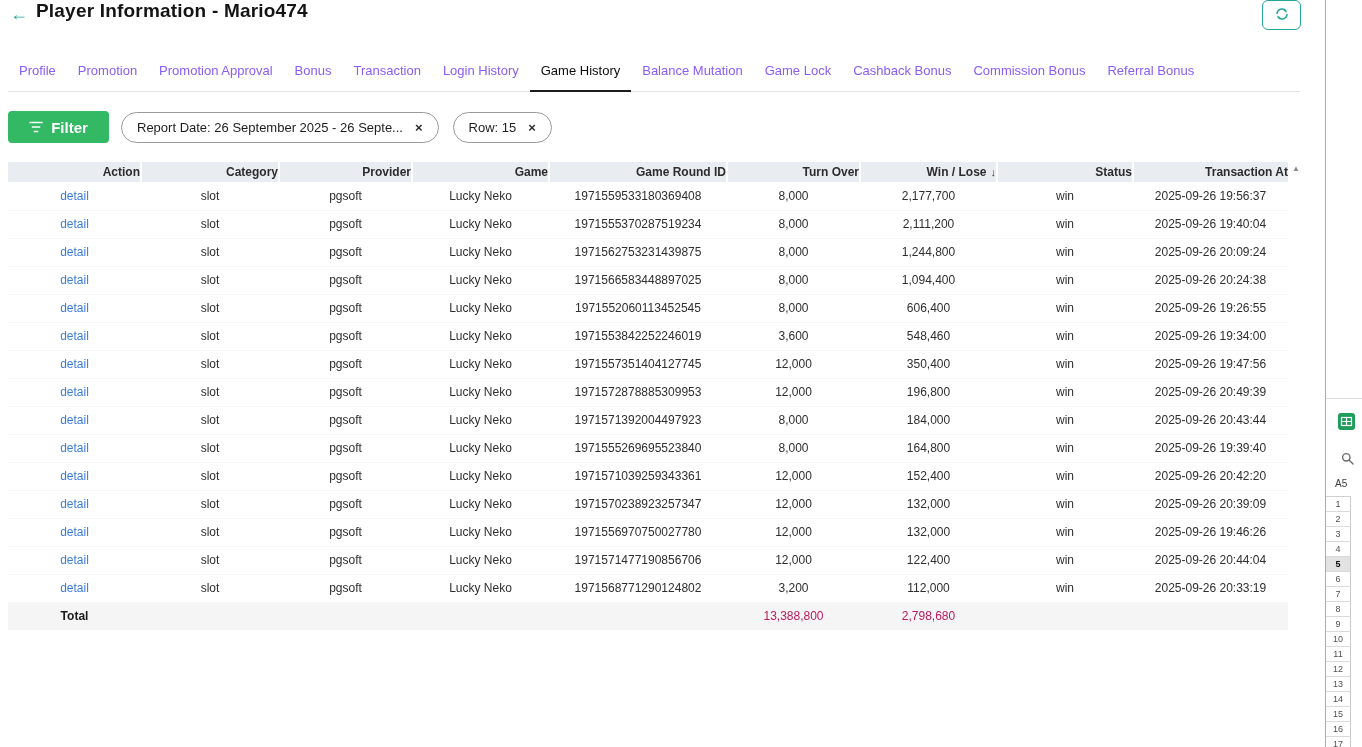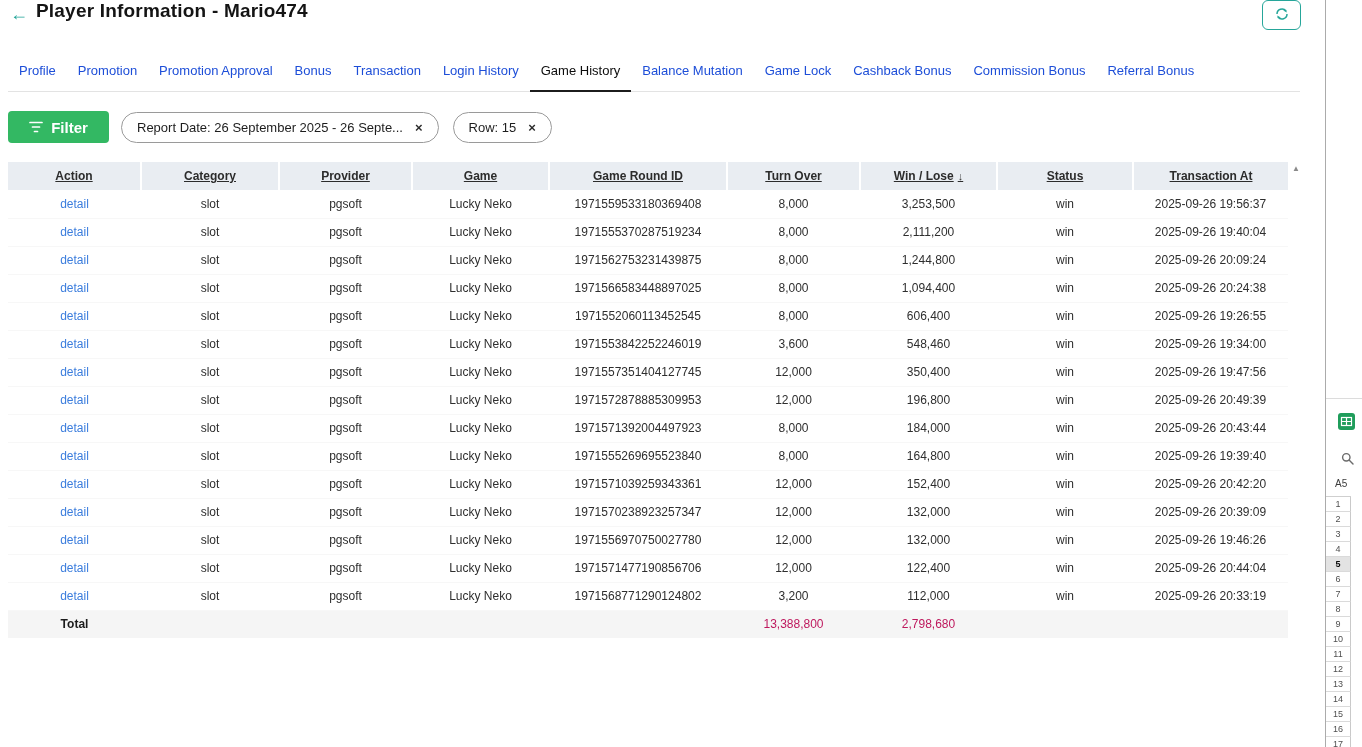--- a/index.html
+++ b/index.html
@@ -11,35 +11,35 @@
   }
   .main { position:absolute; left:0; top:0; width:1325px; height:747px; background:#fff; }
 
   
   .back { position:absolute; left:10px; top:3px; font-size:18px; color:#26a69a; cursor:pointer; line-height:22px; }
   .title { position:absolute; left:36px; top:0; margin:0; font-size:19px; font-weight:700; color:#141414; letter-spacing:.2px; }
   .refresh-btn { position:absolute; left:1262px; top:0; width:39px; height:30px; border:1px solid #26a69a; border-radius:6px; background:#fff; display:flex; align-items:center; justify-content:center; cursor:pointer; padding:0; }
 
   
   .tabs { position:absolute; top:53px; left:8px; width:1292px; display:flex; border-bottom:1px solid #e3e3e3; }
-  .tab { padding:10px 11px 13px; font-size:13px; color:#1d4ed8; cursor:pointer; position:relative; white-space:nowrap; }
+  .tab { padding:10px 11px 13px; font-size:13px; color:#8b5cf6; cursor:pointer; position:relative; white-space:nowrap; }
   .tab.active { color:#0c0c0c; }
   .tab.active::after { content:""; position:absolute; left:0; right:0; bottom:-1px; height:2px; background:#1c1c1c; }
 
   
   .filter-row { position:absolute; top:111px; left:8px; display:flex; align-items:center; gap:12px; }
   .filter-btn { width:101px; height:32px; background:#33b863; border:none; border-radius:4px; color:#fff; font-size:15px; font-weight:600; display:flex; align-items:center; justify-content:center; gap:8px; cursor:pointer; font-family:inherit; }
   .chips { display:flex; align-items:center; gap:14px; }
   .chip { height:31px; border:1px solid #9a9a9a; border-radius:17px; background:#fff; display:flex; align-items:center; gap:12px; padding:0 15px; font-size:13px; color:#1d1d1d; cursor:pointer; }
   .chip-x { font-size:13px; font-weight:700; color:#2b2b2b; cursor:pointer; line-height:1; }
 
   
   .table-wrap { position:absolute; top:162px; left:8px; width:1280px; }
   table { border-collapse:collapse; table-layout:fixed; width:1280px; }
-  thead th { background:#e9edf2; height:28px; font-size:12px; font-weight:700; color:#2c2c2c; text-align:center; padding:0; cursor:pointer;text-decoration:underline; }
+  thead th { background:#e9edf2; height:20px; font-size:12px; font-weight:700; color:#2c2c2c; text-align:right; padding:0; cursor:pointer; }
   thead th + th { border-left:2px solid #fff; }
   tbody td { height:28px; font-size:12px; color:#2e2e2e; text-align:center; padding:0; border-bottom:1px solid #f7f7f7; }
   .sort-arrow { font-size:11px; color:#3d3d3d; font-weight:400; margin-left:4px; }
   .detail-link { color:#3b7ddd; cursor:pointer; text-decoration:none; }
   tfoot td { background:#f5f5f5; height:28px; font-size:12px; text-align:center; color:#be185d; }
   .total-label { font-weight:700; color:#1b1b1b; }
 
   .col-0{width:133px}.col-1{width:138px}.col-2{width:133px}.col-3{width:137px}.col-4{width:178px}
   .col-5{width:133px}.col-6{width:137px}.col-7{width:136px}.col-8{width:155px}
 
@@ -131,21 +131,21 @@
           </tr>
         </thead>
       <tbody id="tbody">
           <tr>
             <td class="col-0"><a class="detail-link">detail</a></td>
             <td class="col-1">slot</td>
             <td class="col-2">pgsoft</td>
             <td class="col-3">Lucky Neko</td>
             <td class="col-4">1971559533180369408</td>
             <td class="col-5">8,000</td>
-            <td class="col-6">3,253,500</td>
+            <td class="col-6">2,177,700</td>
             <td class="col-7">win</td>
             <td class="col-8">2025-09-26 19:56:37</td>
           </tr>
           <tr>
             <td class="col-0"><a class="detail-link">detail</a></td>
             <td class="col-1">slot</td>
             <td class="col-2">pgsoft</td>
             <td class="col-3">Lucky Neko</td>
             <td class="col-4">1971555370287519234</td>
             <td class="col-5">8,000</td>

